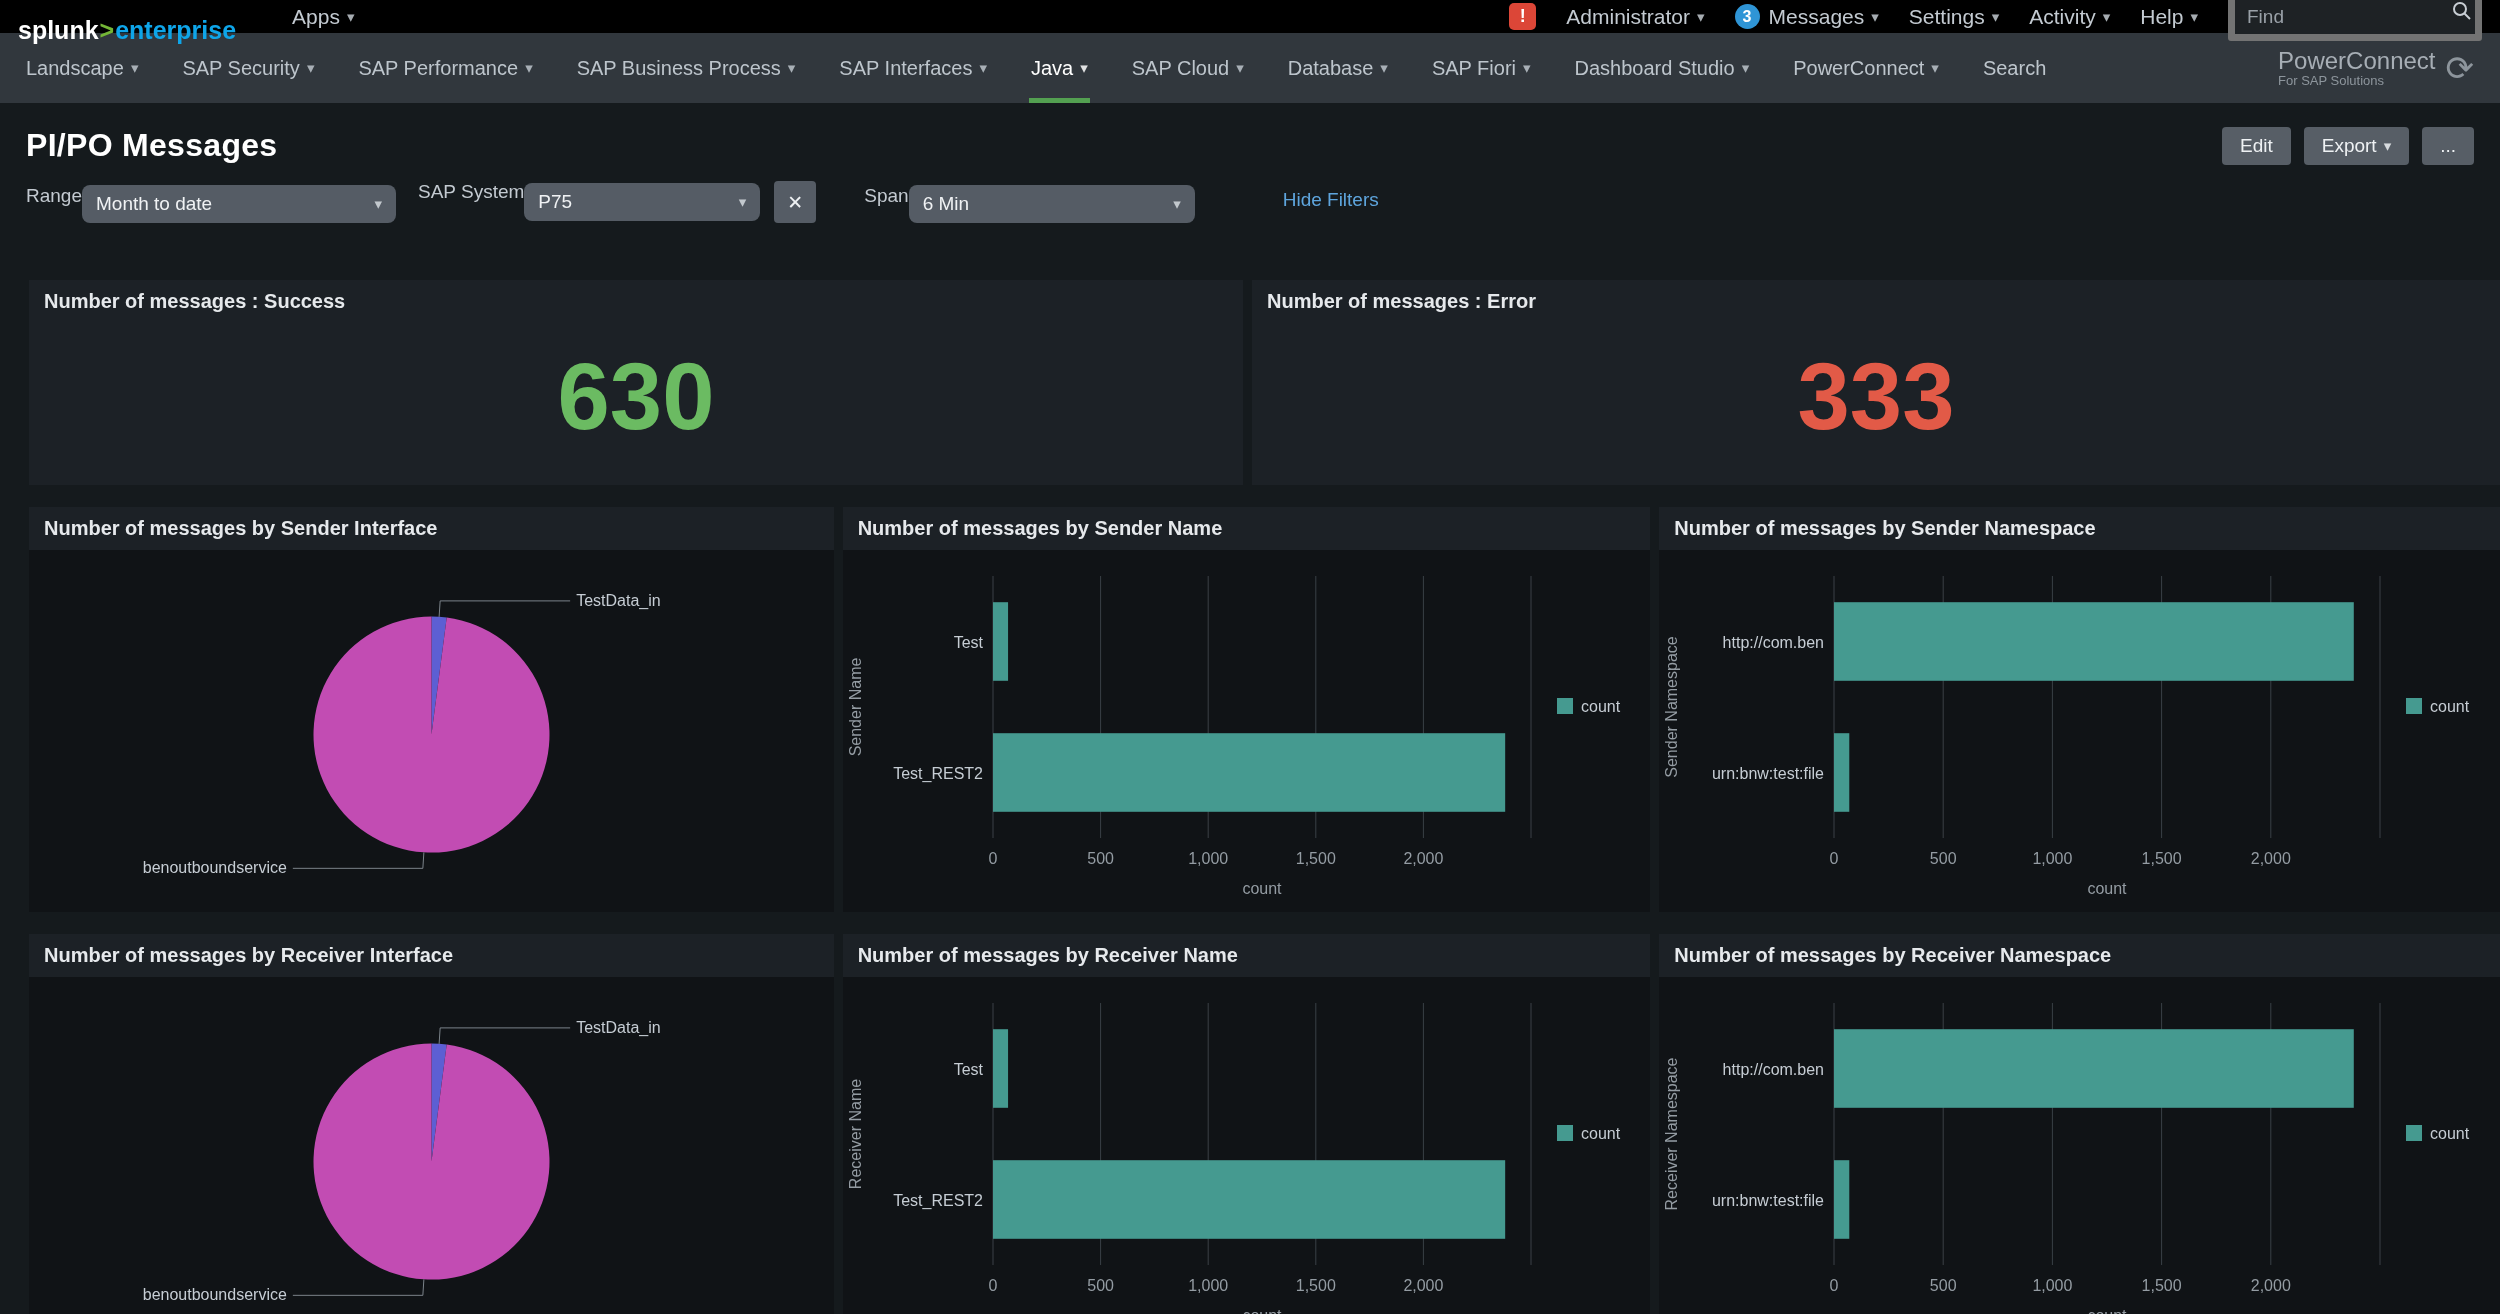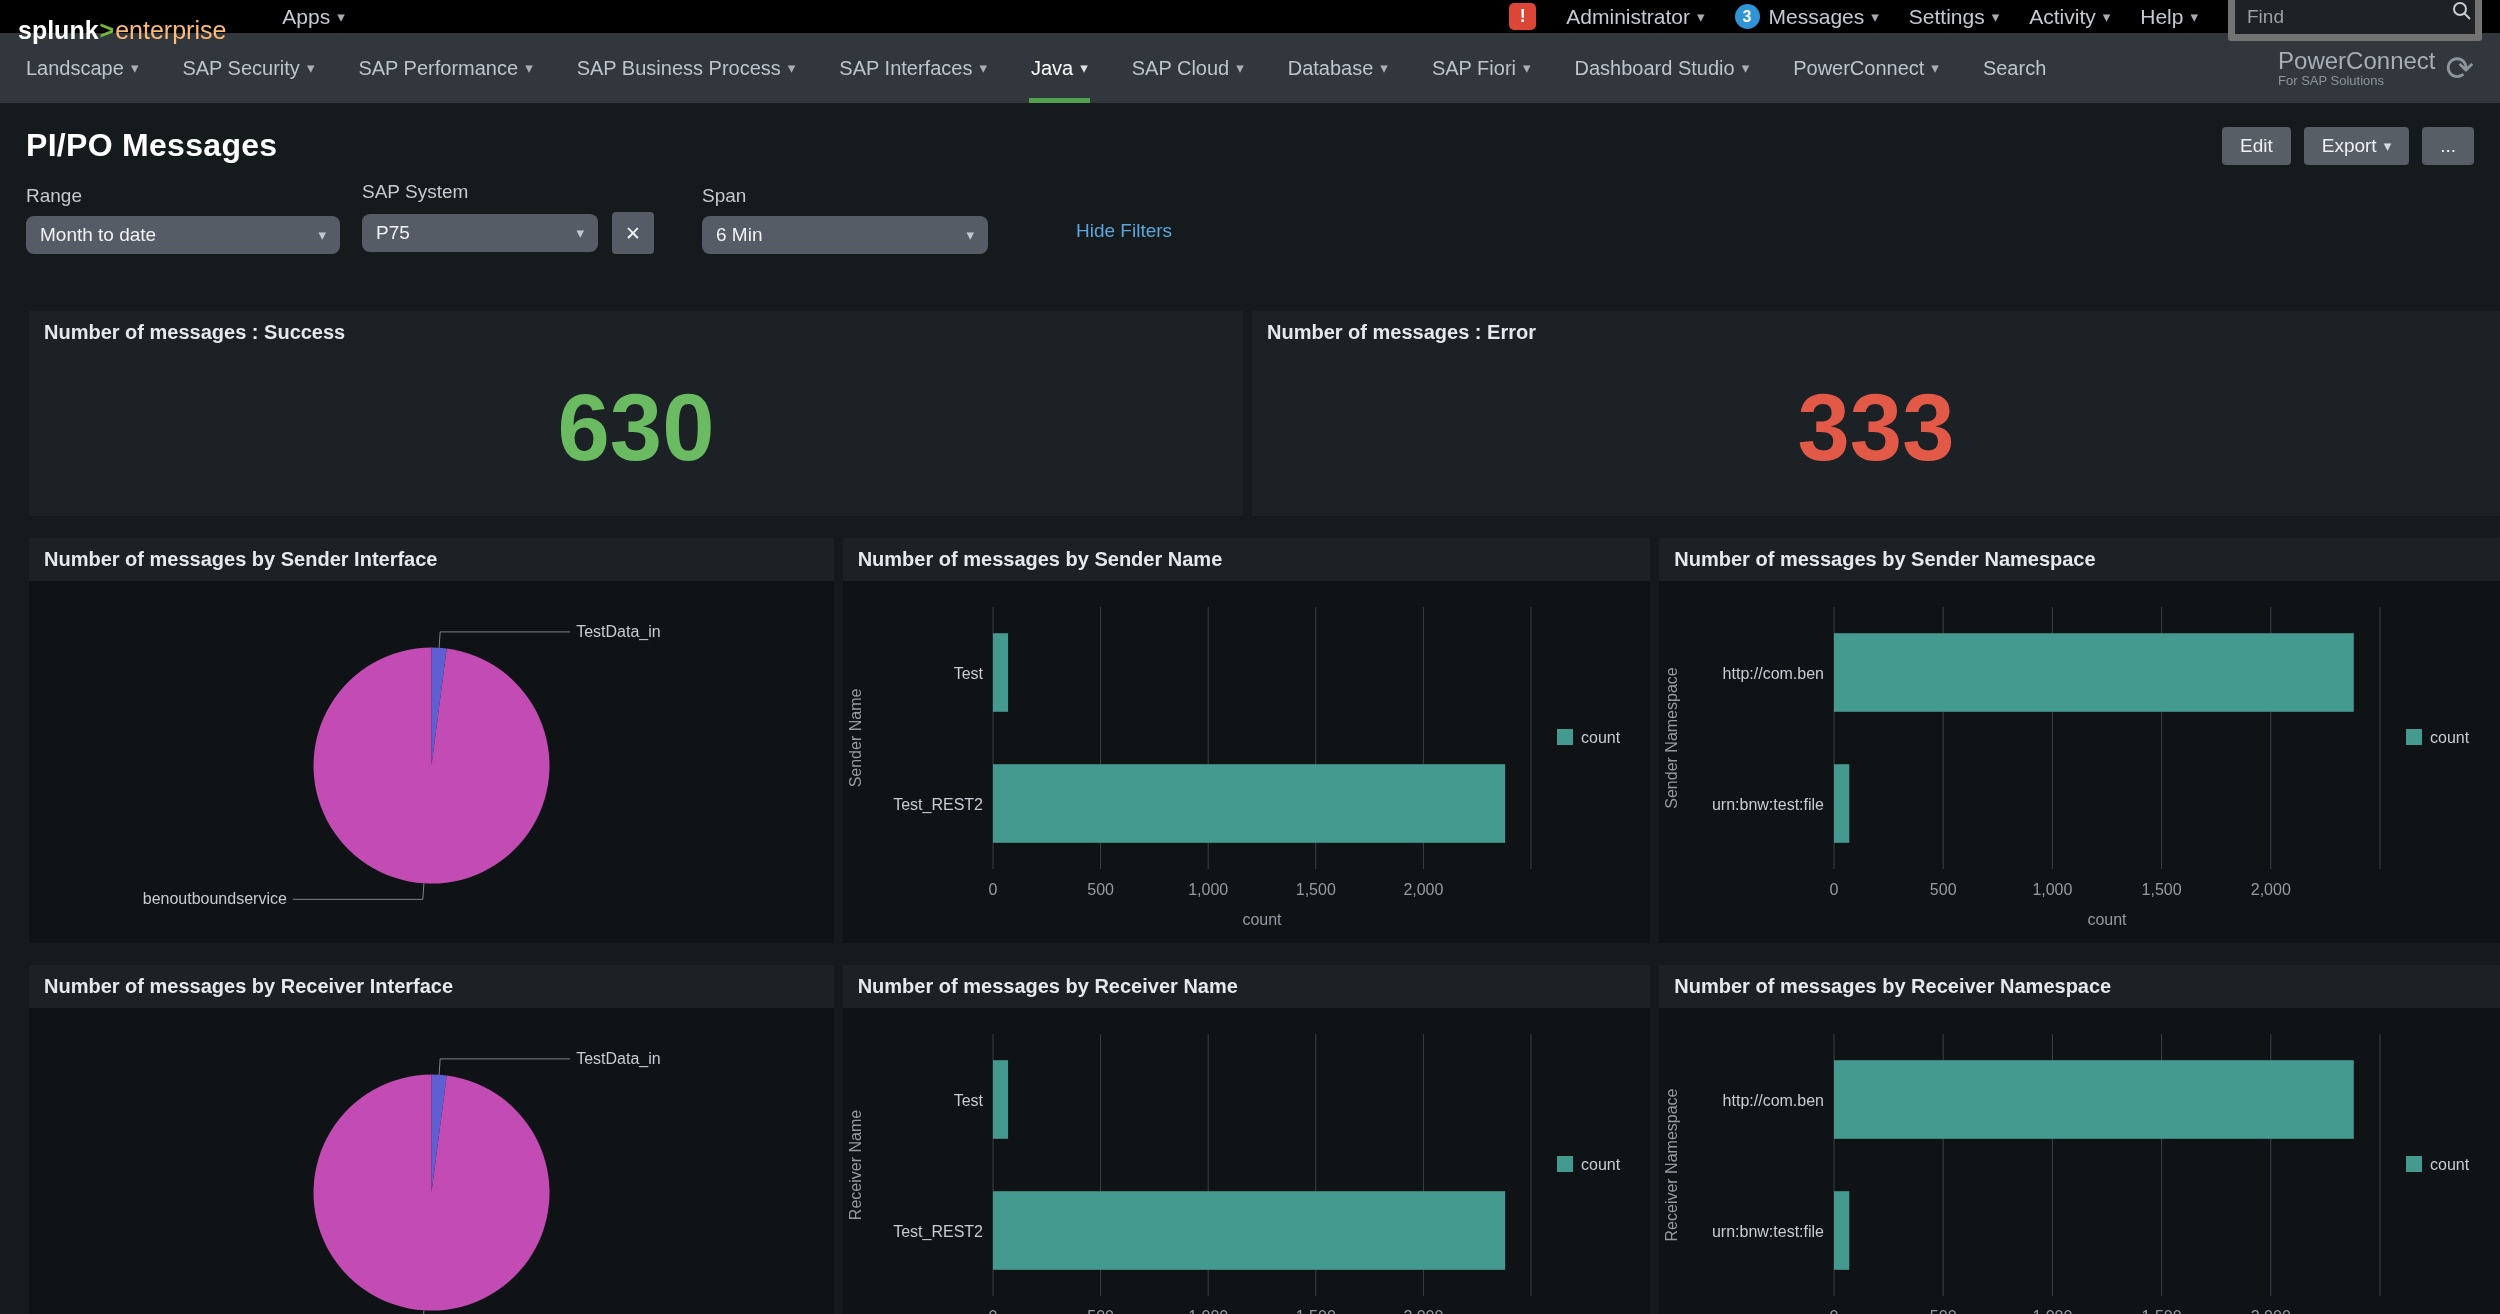--- a/index.html
+++ b/index.html
@@ -7,21 +7,21 @@
     width:2500px;height:1314px;overflow:hidden;
     background:#151a1d;color:#c8ced4;
     font-family:"Liberation Sans","DejaVu Sans",sans-serif;
     -webkit-font-smoothing:antialiased;
   }
   
   .topbar{height:33px;background:#000;display:flex;align-items:center;padding:0 18px;font-size:21px;}
   .logo{display:flex;align-items:baseline;font-size:25px;cursor:pointer;}
   .logo-splunk{color:#fff;font-weight:bold;}
   .logo-gt{color:#74b636;font-weight:bold;margin:0 1px;}
-  .logo-ent{color:#fdba74;font-weight:400;margin-top:28px;}
+  .logo-ent{color:#0ea5e9;font-weight:700;margin-top:28px;}
   .tb-item{display:flex;align-items:center;color:#c3cad1;cursor:pointer;white-space:nowrap;}
   .tb-item.apps{margin-left:56px;}
   .caret{font-size:15px;margin-left:7px;opacity:.85;}
   .tb-right{margin-left:auto;display:flex;align-items:center;gap:30px;}
   .alert-btn{width:27px;height:27px;border-radius:5px;background:#dc4637;color:#fff;font-weight:bold;
     display:flex;align-items:center;justify-content:center;font-size:18px;cursor:pointer;}
   .badge{width:25px;height:25px;border-radius:50%;background:#2f95d6;color:#fff;font-size:16px;font-weight:bold;
     display:flex;align-items:center;justify-content:center;margin-right:9px;}
   .find{position:relative;}
   .find input{width:190px;height:34px;background:#1e2225;border:7px solid #737373;border-radius:3px;
@@ -39,21 +39,21 @@
   .brand-sub{font-size:13px;color:#8d959c;}
   .brand-icon{font-size:34px;color:#8d959c;line-height:34px;}
   
   .title-row{display:flex;padding:24px 26px 0 26px;}
   .title-row h1{margin:0;font-size:32px;color:#fff;font-weight:bold;letter-spacing:.3px;}
   .actions{margin-left:auto;display:flex;gap:13px;}
   .actions button{background:#575e66;border:none;border-radius:4px;color:#eef1f3;font-size:19px;
     padding:8px 18px;cursor:pointer;display:flex;align-items:center;font-family:inherit;}
   
   .filters{display:flex;align-items:flex-end;padding:16px 26px 0;gap:22px;}
-  .filter{display:flex;flex-direction:column;}
+  .filter{display:flex;flex-direction:row;}
   .filter label{font-size:19px;color:#c3cad1;margin-bottom:9px;}
   .select-row{display:flex;align-items:center;gap:14px;}
   .select{height:38px;background:#555c65;border-radius:8px;display:flex;align-items:center;
     padding:0 14px;font-size:19px;color:#f0f2f4;cursor:pointer;}
   .select .caret{margin-left:auto;padding-left:18px;color:#d6dbe0;}
   .sel-range{width:286px;}
   .sel-sap{width:208px;}
   .sel-span{width:258px;}
   .filter.span-f{margin-left:26px;}
   .clear-btn{width:42px;height:42px;background:#555c65;border:none;border-radius:4px;color:#eef1f3;

